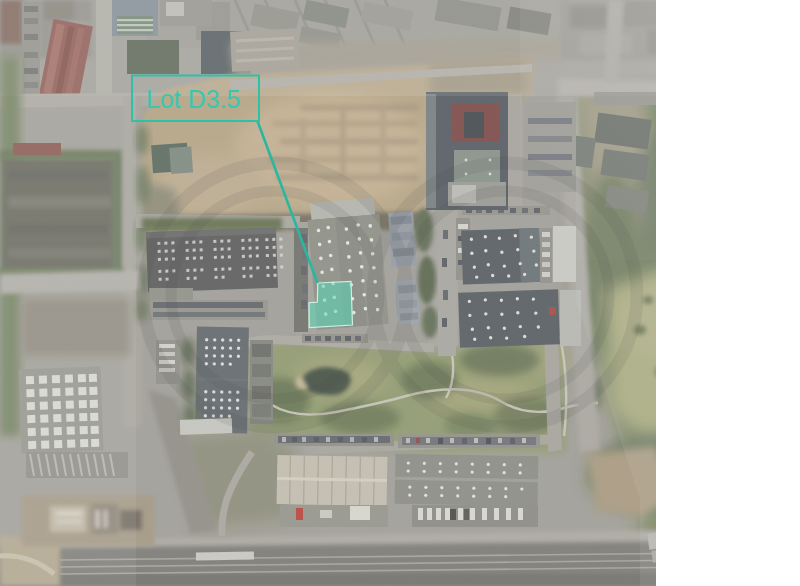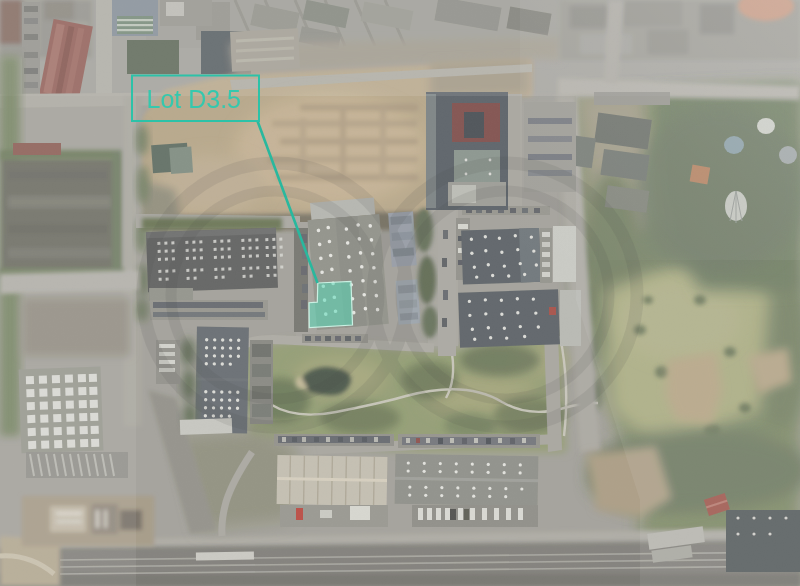--- a/index.html
+++ b/index.html
@@ -1,16 +1,16 @@
 <!DOCTYPE html>
 <html><head>
 <meta charset="utf-8">
 <style>
   html,body{margin:0;padding:0;background:#fff;}
-  #stage{width:800px;height:586px;overflow:hidden;position:relative;font-family:"Liberation Sans",sans-serif;}
+  #stage{width:656px;height:586px;overflow:hidden;position:relative;font-family:"Liberation Sans",sans-serif;}
   svg{display:block;}
 </style>
 </head>
 <body>
 
 <div id="stage">
 <svg width="800" height="586" viewBox="0 0 800 586" xmlns="http://www.w3.org/2000/svg">
 <defs>
   <filter id="b2" x="-20%" y="-20%" width="140%" height="140%">
           <feGaussianBlur stdDeviation="2"></feGaussianBlur>

